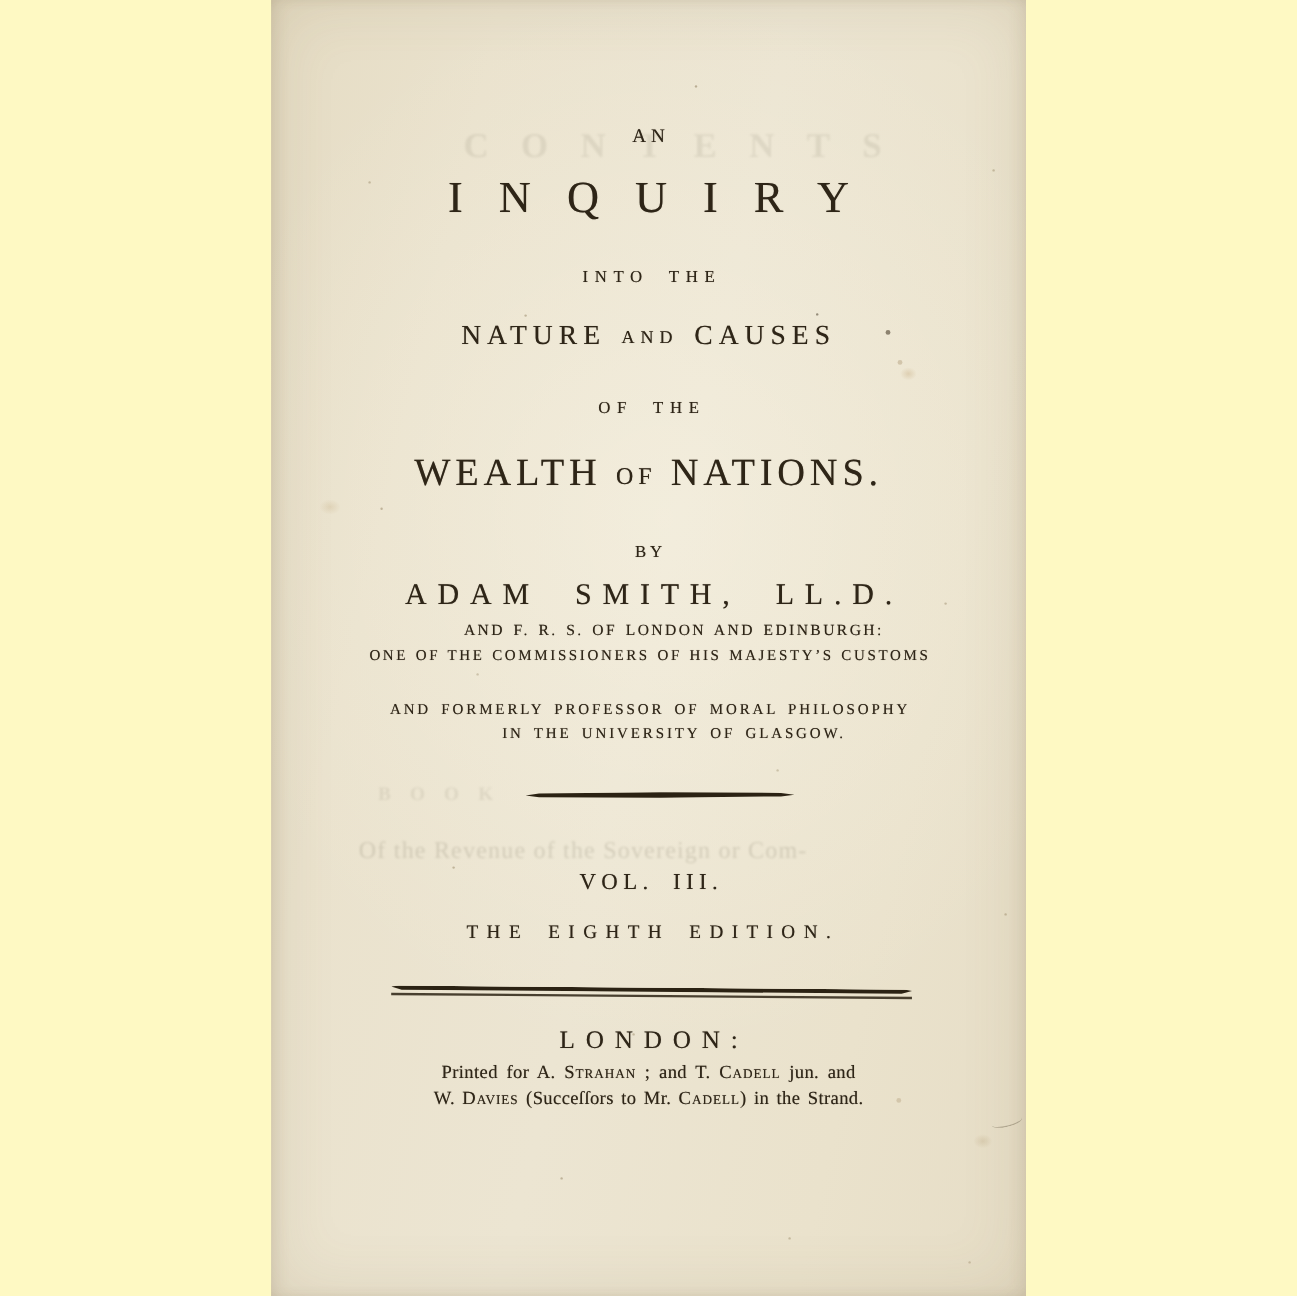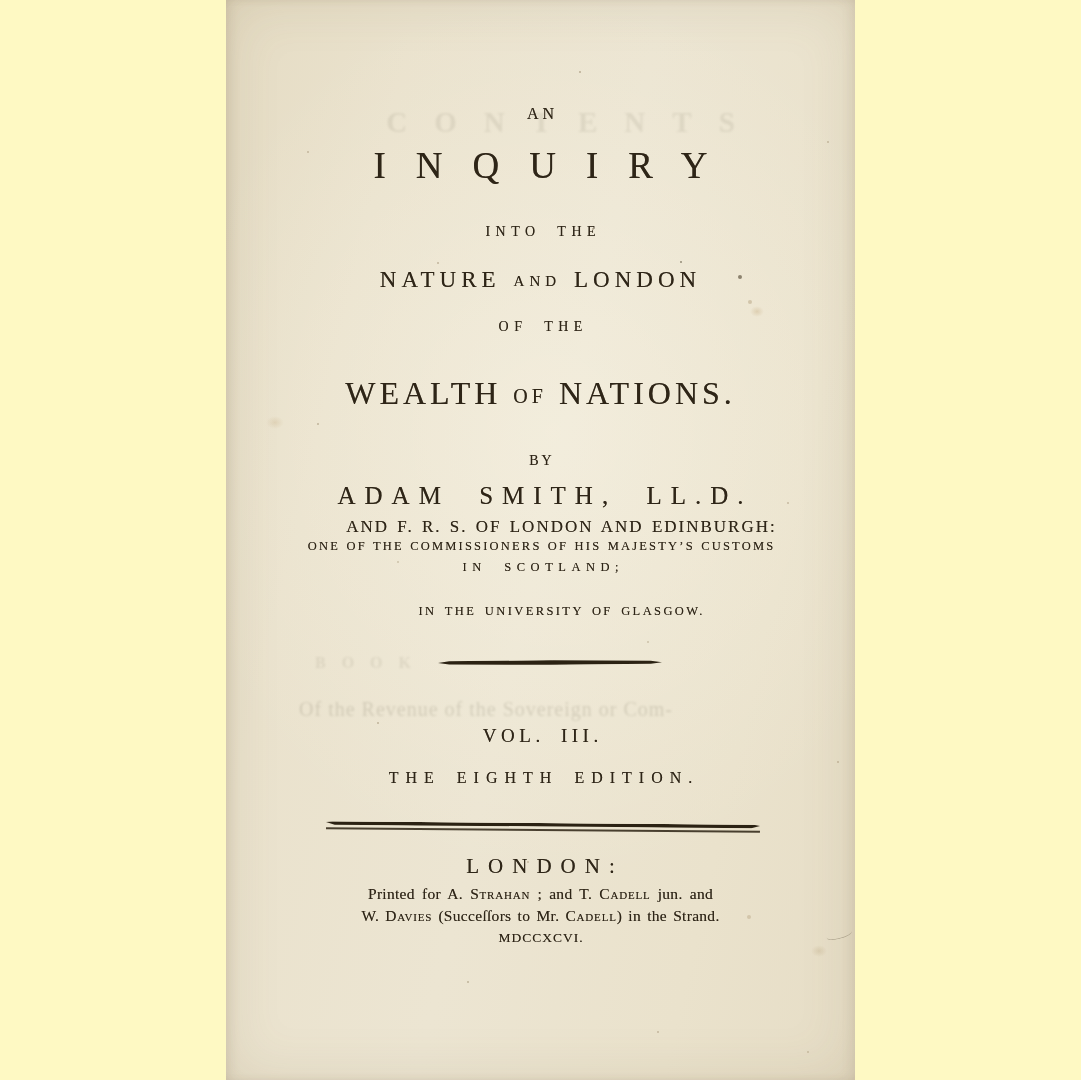--- a/index.html
+++ b/index.html
@@ -30,27 +30,27 @@
     text-shadow: 0 0 0.6px rgba(46, 37, 23, .55);
     font-weight: 400;
   }
 
   
   .an        { top: 106px; font-size: 16px; letter-spacing: 4px;  text-indent: 4px; }
   .inquiry   { top: 147px; font-size: 37px; letter-spacing: 30px; text-indent: 30px; }
   .intothe   { top: 225px; font-size: 14px; letter-spacing: 5.5px; text-indent: 5.5px; word-spacing: 8px; }
   .nature    { top: 268px; font-size: 23px; letter-spacing: 5px;  }
   .nature .mid   { font-size: 15px; margin: 0 13px; vertical-align: 1px; }
-  .ofthe     { top: 320px; font-size: 14px; letter-spacing: 5.5px; text-indent: 5.5px; word-spacing: 8px; }
+  .ofthe     { top: 334px; font-size: 14px; letter-spacing: 5.5px; text-indent: 5.5px; word-spacing: 8px; }
   .wealth    { top: 377px; font-size: 32px; letter-spacing: 4px; }
   .wealth .mid   { font-size: 20px; margin: 0 12px; vertical-align: 1px; }
   .by        { top: 454px; font-size: 14px; letter-spacing: 3px; text-indent: 3px; }
   .author    { top: 483px; font-size: 25px; letter-spacing: 9px; text-indent: 9px; word-spacing: 14px; }
 
-  .cred-a    { top: 518px; font-size: 17px; letter-spacing: 2px;   text-indent: 2px;   word-spacing: 2px; padding-left: 40px; }
+  .cred-a    { top: 518px; font-size: 13px; letter-spacing: 2px;   text-indent: 2px;   word-spacing: 2px; padding-left: 40px; }
   .cred-b1   { top: 540px; font-size: 12.5px; letter-spacing: 2.2px; text-indent: 2.2px; word-spacing: 1px; }
   .cred-b2   { top: 561px; font-size: 12.5px; letter-spacing: 5.5px; text-indent: 5.5px; word-spacing: 9px; }
   .cred-b3   { top: 585px; font-size: 12.5px; letter-spacing: 2.4px; text-indent: 2.4px; word-spacing: 3px; }
   .cred-b4   { top: 605px; font-size: 12.5px; letter-spacing: 2.4px; text-indent: 2.4px; word-spacing: 3px; padding-left: 40px; }
 
   .volumes   { top: 692px; font-size: 18px; letter-spacing: 5px;  text-indent: 5px; word-spacing: 7px; }
   .volno     { top: 726px; font-size: 19px; letter-spacing: 4.5px; text-indent: 4.5px; word-spacing: 7px; }
   .edition   { top: 770px; font-size: 16px; letter-spacing: 7px;  text-indent: 7px; word-spacing: 5px; }
 
   .london    { top: 856px; font-size: 21px; letter-spacing: 9px; text-indent: 9px; }
@@ -132,46 +132,45 @@
     <div class="specks"></div>
     <div class="fox1"></div>
     <div class="fox2"></div>
     <div class="fox3"></div>
     <div class="squiggle"></div>
 
     <div class="ln an">AN</div>
     <div class="ln inquiry">INQUIRY</div>
     <div class="ln intothe">INTO THE</div>
 
-    <div class="ln nature"><span class="big">NATURE</span><span class="mid">AND</span><span class="big">LONDON</span></div>
+    <div class="ln nature"><span class="big">NATURE</span><span class="mid">AND</span><span class="big">CAUSES</span></div>
 
     <div class="ln ofthe">OF THE</div>
 
     <div class="ln wealth"><span class="big">WEALTH</span><span class="mid">OF</span><span class="big">NATIONS.</span></div>
 
     <div class="ln by">BY</div>
     <div class="ln author">ADAM SMITH, LL.D.</div>
 
     <div class="ln cred-a">AND F. R. S. OF LONDON AND EDINBURGH:</div>
     <div class="ln cred-b1">ONE OF THE COMMISSIONERS OF HIS MAJESTY’S CUSTOMS</div>
-    <div class="ln cred-b2">IN SCOTLAND;</div>
+    <div class="ln cred-b3">AND FORMERLY PROFESSOR OF MORAL PHILOSOPHY</div>
     <div class="ln cred-b4">IN THE UNIVERSITY OF GLASGOW.</div>
 
     <div class="rule-single"></div>
 
     <div class="ln volno">VOL. III.</div>
     <div class="ln edition">THE EIGHTH EDITION.</div>
 
     <div class="rule-double">
       <div class="thick"></div>
       <div class="thin"></div>
     </div>
 
     <div class="ln london">LONDON:</div>
 
     <div class="ln imprint1"><span>Printed for A. </span><span class="sc">Strahan</span><span> ; and T. </span><span class="sc">Cadell</span><span> jun. and</span></div>
 
     <div class="ln imprint2"><span>W. </span><span class="sc">Davies</span><span> (Succeſſors to Mr. </span><span class="sc">Cadell</span><span>) in the Strand.</span></div>
 
-    <div class="ln year">MDCCXCVI.</div>
 
   </div>
 </div>
 
 </body></html>

